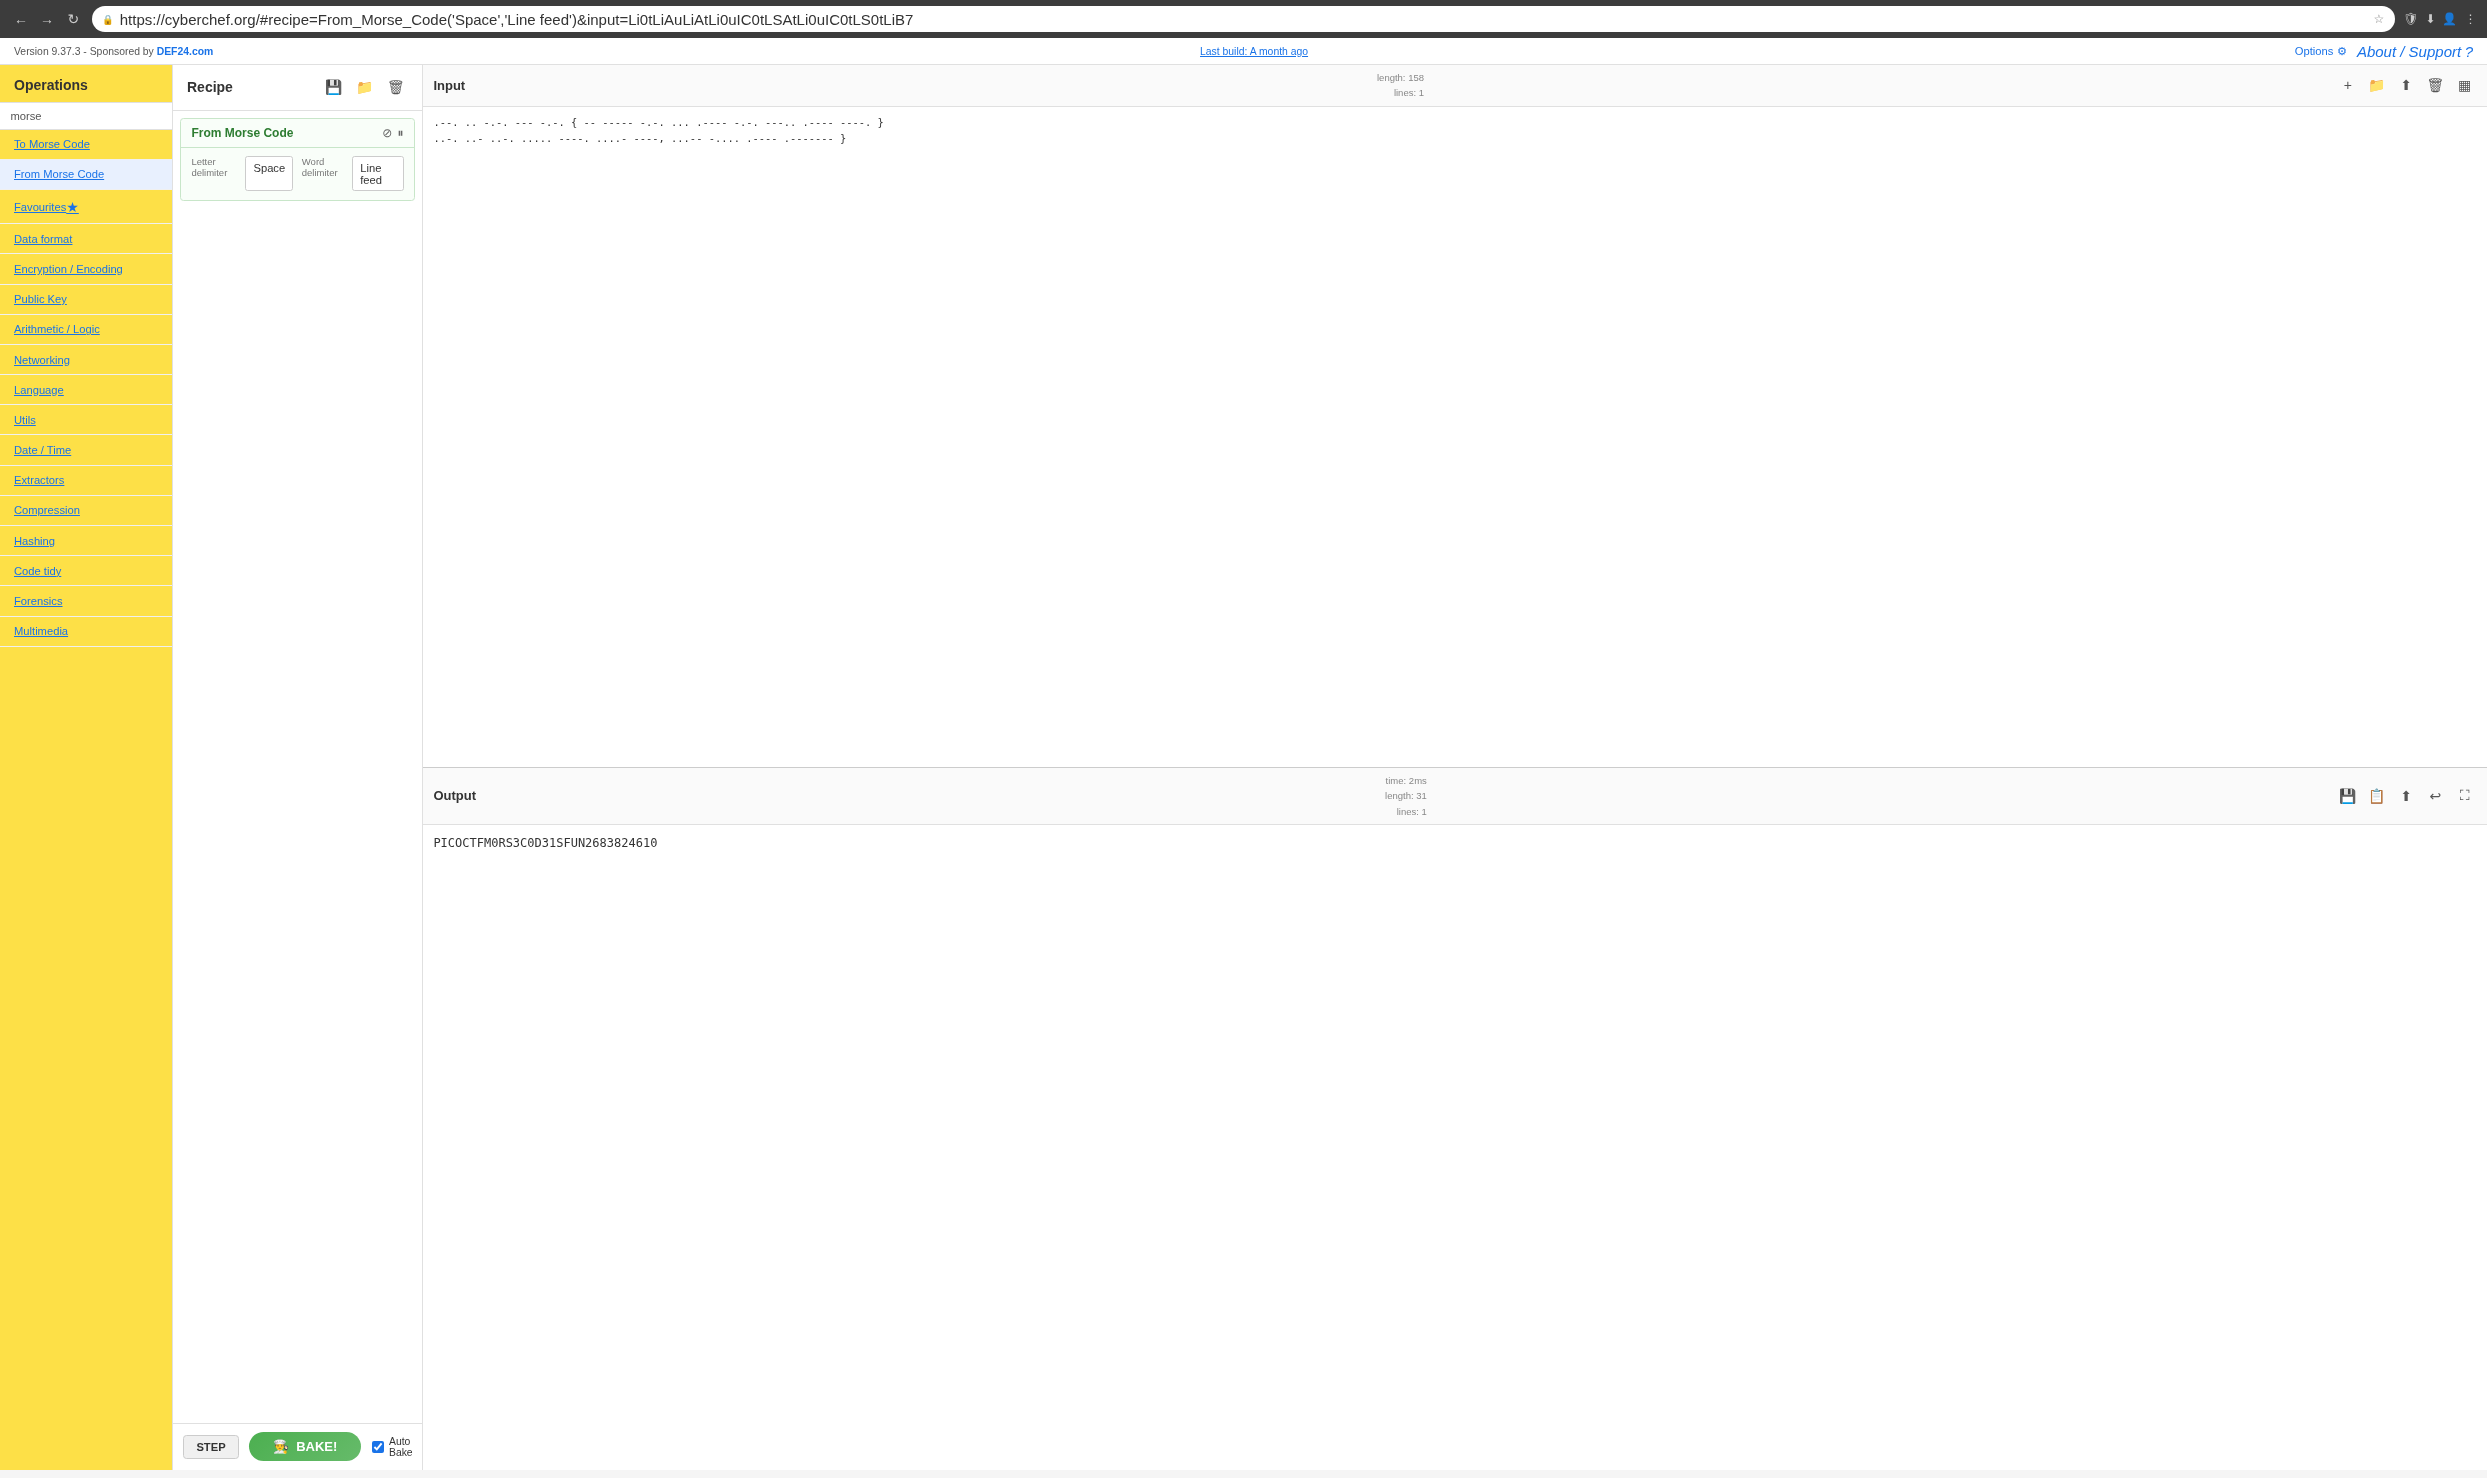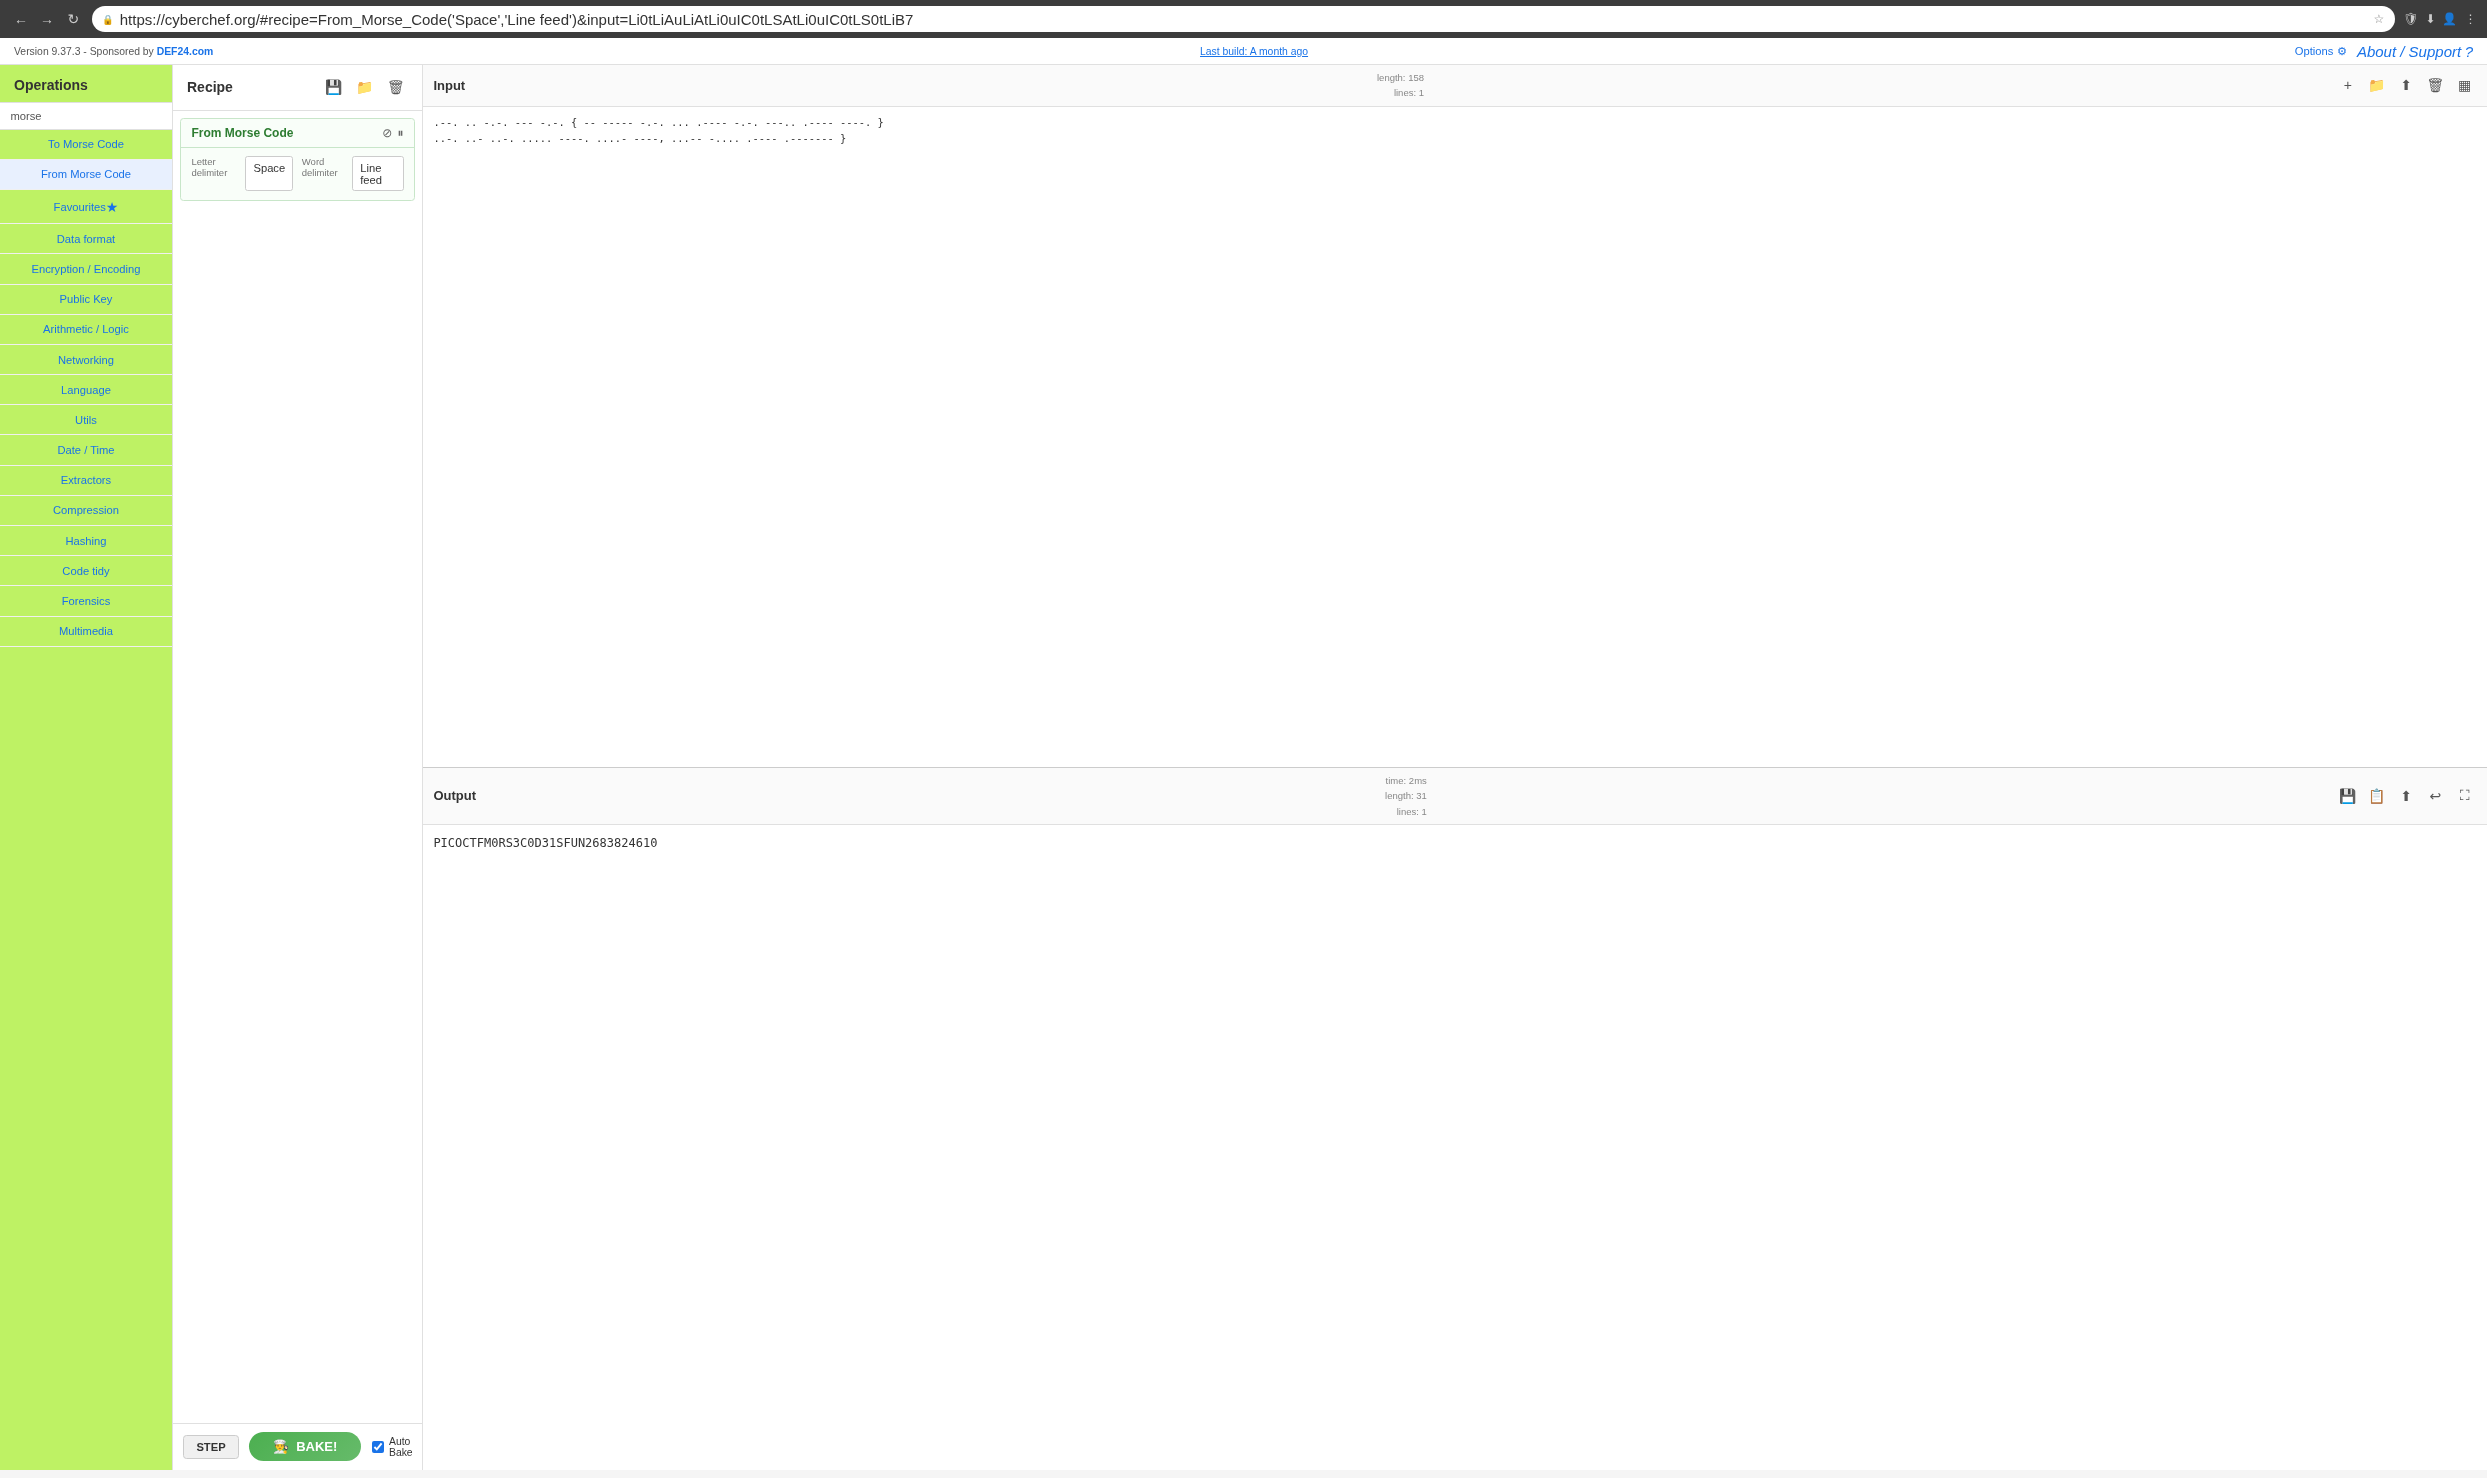--- a/index.html
+++ b/index.html
@@ -56,21 +56,21 @@
 
     
     .main-layout {
       display: flex;
       height: calc(100vh - 73px);
     }
 
     
     .sidebar {
       width: 173px;
-      background: #bef264;
+      background: #fde047;
       border-right: 0.9px solid #e0e0e0;
       overflow-y: auto;
       flex-shrink: 0;
     }
     .sidebar-title {
       font-size: 14px;
       font-weight: bold;
       color: #333;
       padding: 12px 14px 8.6px;
       border-bottom: 0.9px solid #e0e0e0;
@@ -85,21 +85,22 @@
       color: #555;
     }
     .sidebar-item {
       padding: 8.6px 14px;
       color: #1a73e8;
       font-size: 11.2px;
       cursor: pointer;
       border-bottom: 0.9px solid #f0f0f0;
       display: flex;
       align-items: center;
-      justify-content: center;
+      justify-content: flex-start;
+      text-decoration: underline;
     }
     .sidebar-item.active { background: #e8f0fe; }
     .star { color: #1a73e8; font-size: 14px; }
 
     
     .recipe-panel {
       width: 250px;
       background: #fff;
       border-right: 0.9px solid #e0e0e0;
       display: flex;

